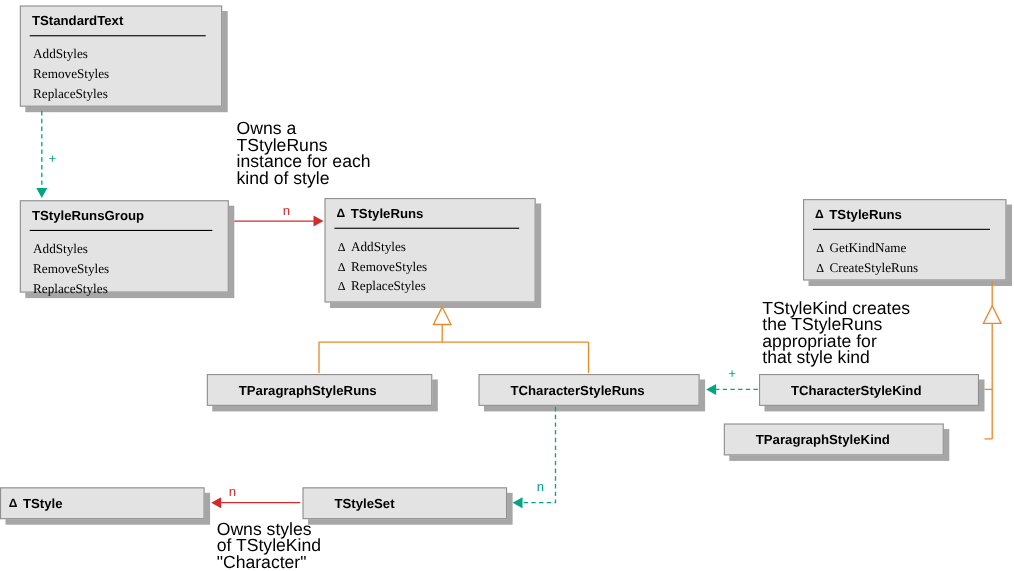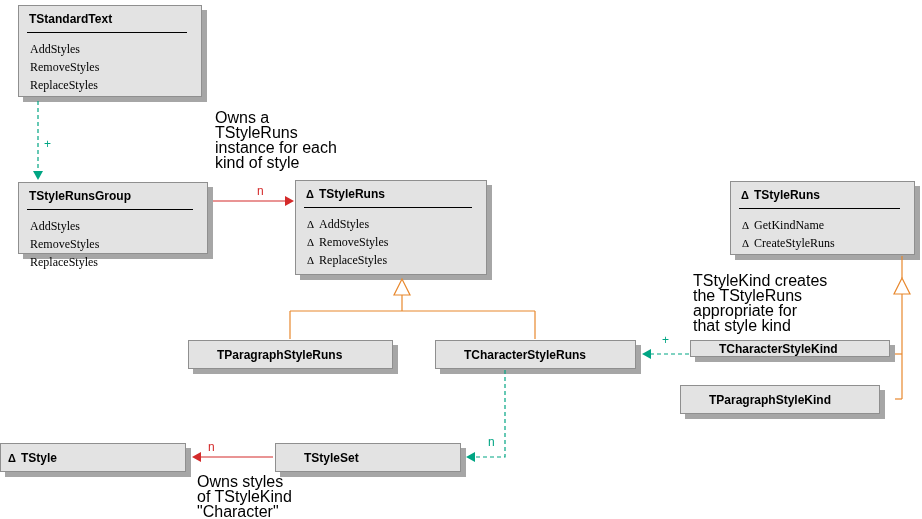--- a/index.html
+++ b/index.html
@@ -83,21 +83,21 @@
     <div class="cls-title">
       <span>TStandardText</span>
     </div>
     <div class="cls-members">
       <div class="member">AddStyles</div>
       <div class="member">RemoveStyles</div>
       <div class="member">ReplaceStyles</div>
     </div>
   </div>
 
-  <div class="cls" style="left:18px;top:182px;width:190px;height:72px">
+  <div class="cls" style="left:18px;top:182px;width:190px;height:84px">
     <div class="cls-title">
       <span>TStyleRunsGroup</span>
     </div>
     <div class="cls-members">
       <div class="member">AddStyles</div>
       <div class="member">RemoveStyles</div>
       <div class="member">ReplaceStyles</div>
     </div>
   </div>
 
@@ -125,25 +125,25 @@
   </div>
 
   <div class="cls cls-single" style="left:188px;top:340px;width:205px;height:29px">
     <span>TParagraphStyleRuns</span>
   </div>
 
   <div class="cls cls-single" style="left:435px;top:340px;width:201px;height:29px">
     <span>TCharacterStyleRuns</span>
   </div>
 
-  <div class="cls cls-single" style="left:690px;top:340px;width:200px;height:17px">
+  <div class="cls cls-single" style="left:690px;top:340px;width:200px;height:29px">
     <span>TCharacterStyleKind</span>
   </div>
 
-  <div class="cls cls-single" style="left:680px;top:385px;width:200px;height:29px">
+  <div class="cls cls-single" style="left:658px;top:385px;width:200px;height:29px">
     <span>TParagraphStyleKind</span>
   </div>
 
   <div class="cls cls-single" style="left:275px;top:443px;width:186px;height:29px">
     <span>TStyleSet</span>
   </div>
 
   <div class="cls cls-single" style="left:0px;top:443px;width:186px;height:29px;padding-left:7px">
     <span class="delta">Δ</span>
     <span>TStyle</span>

